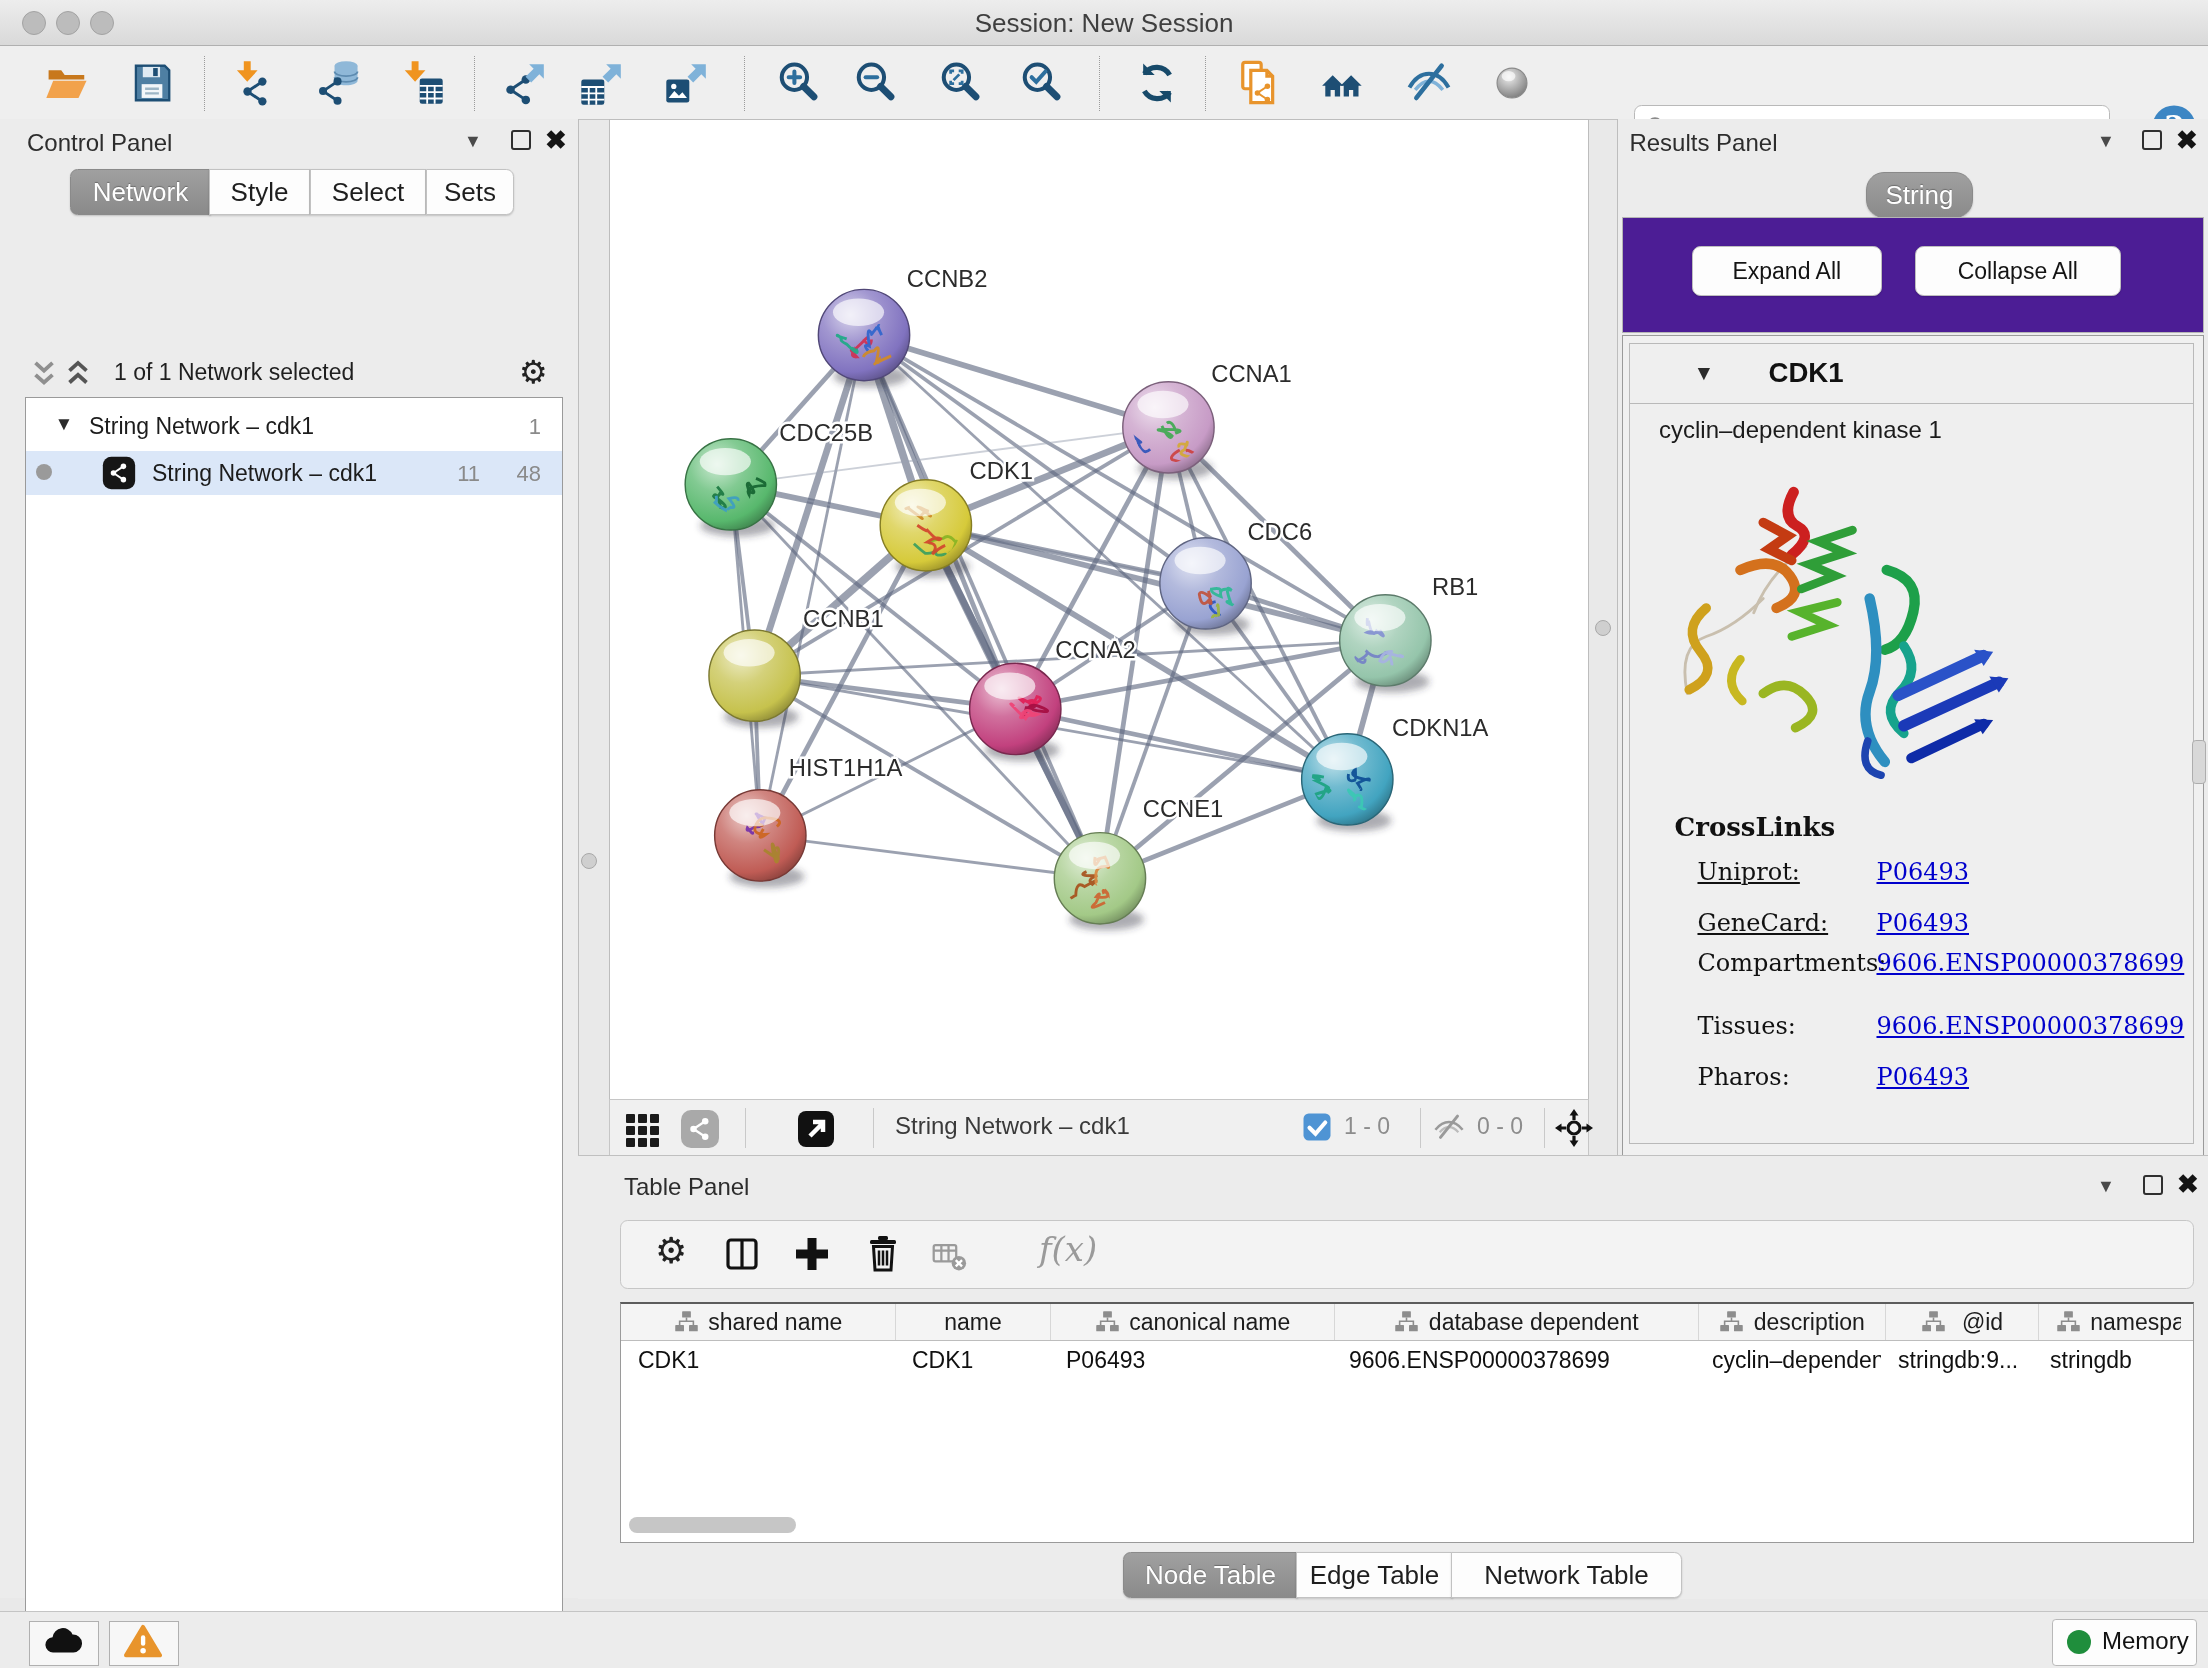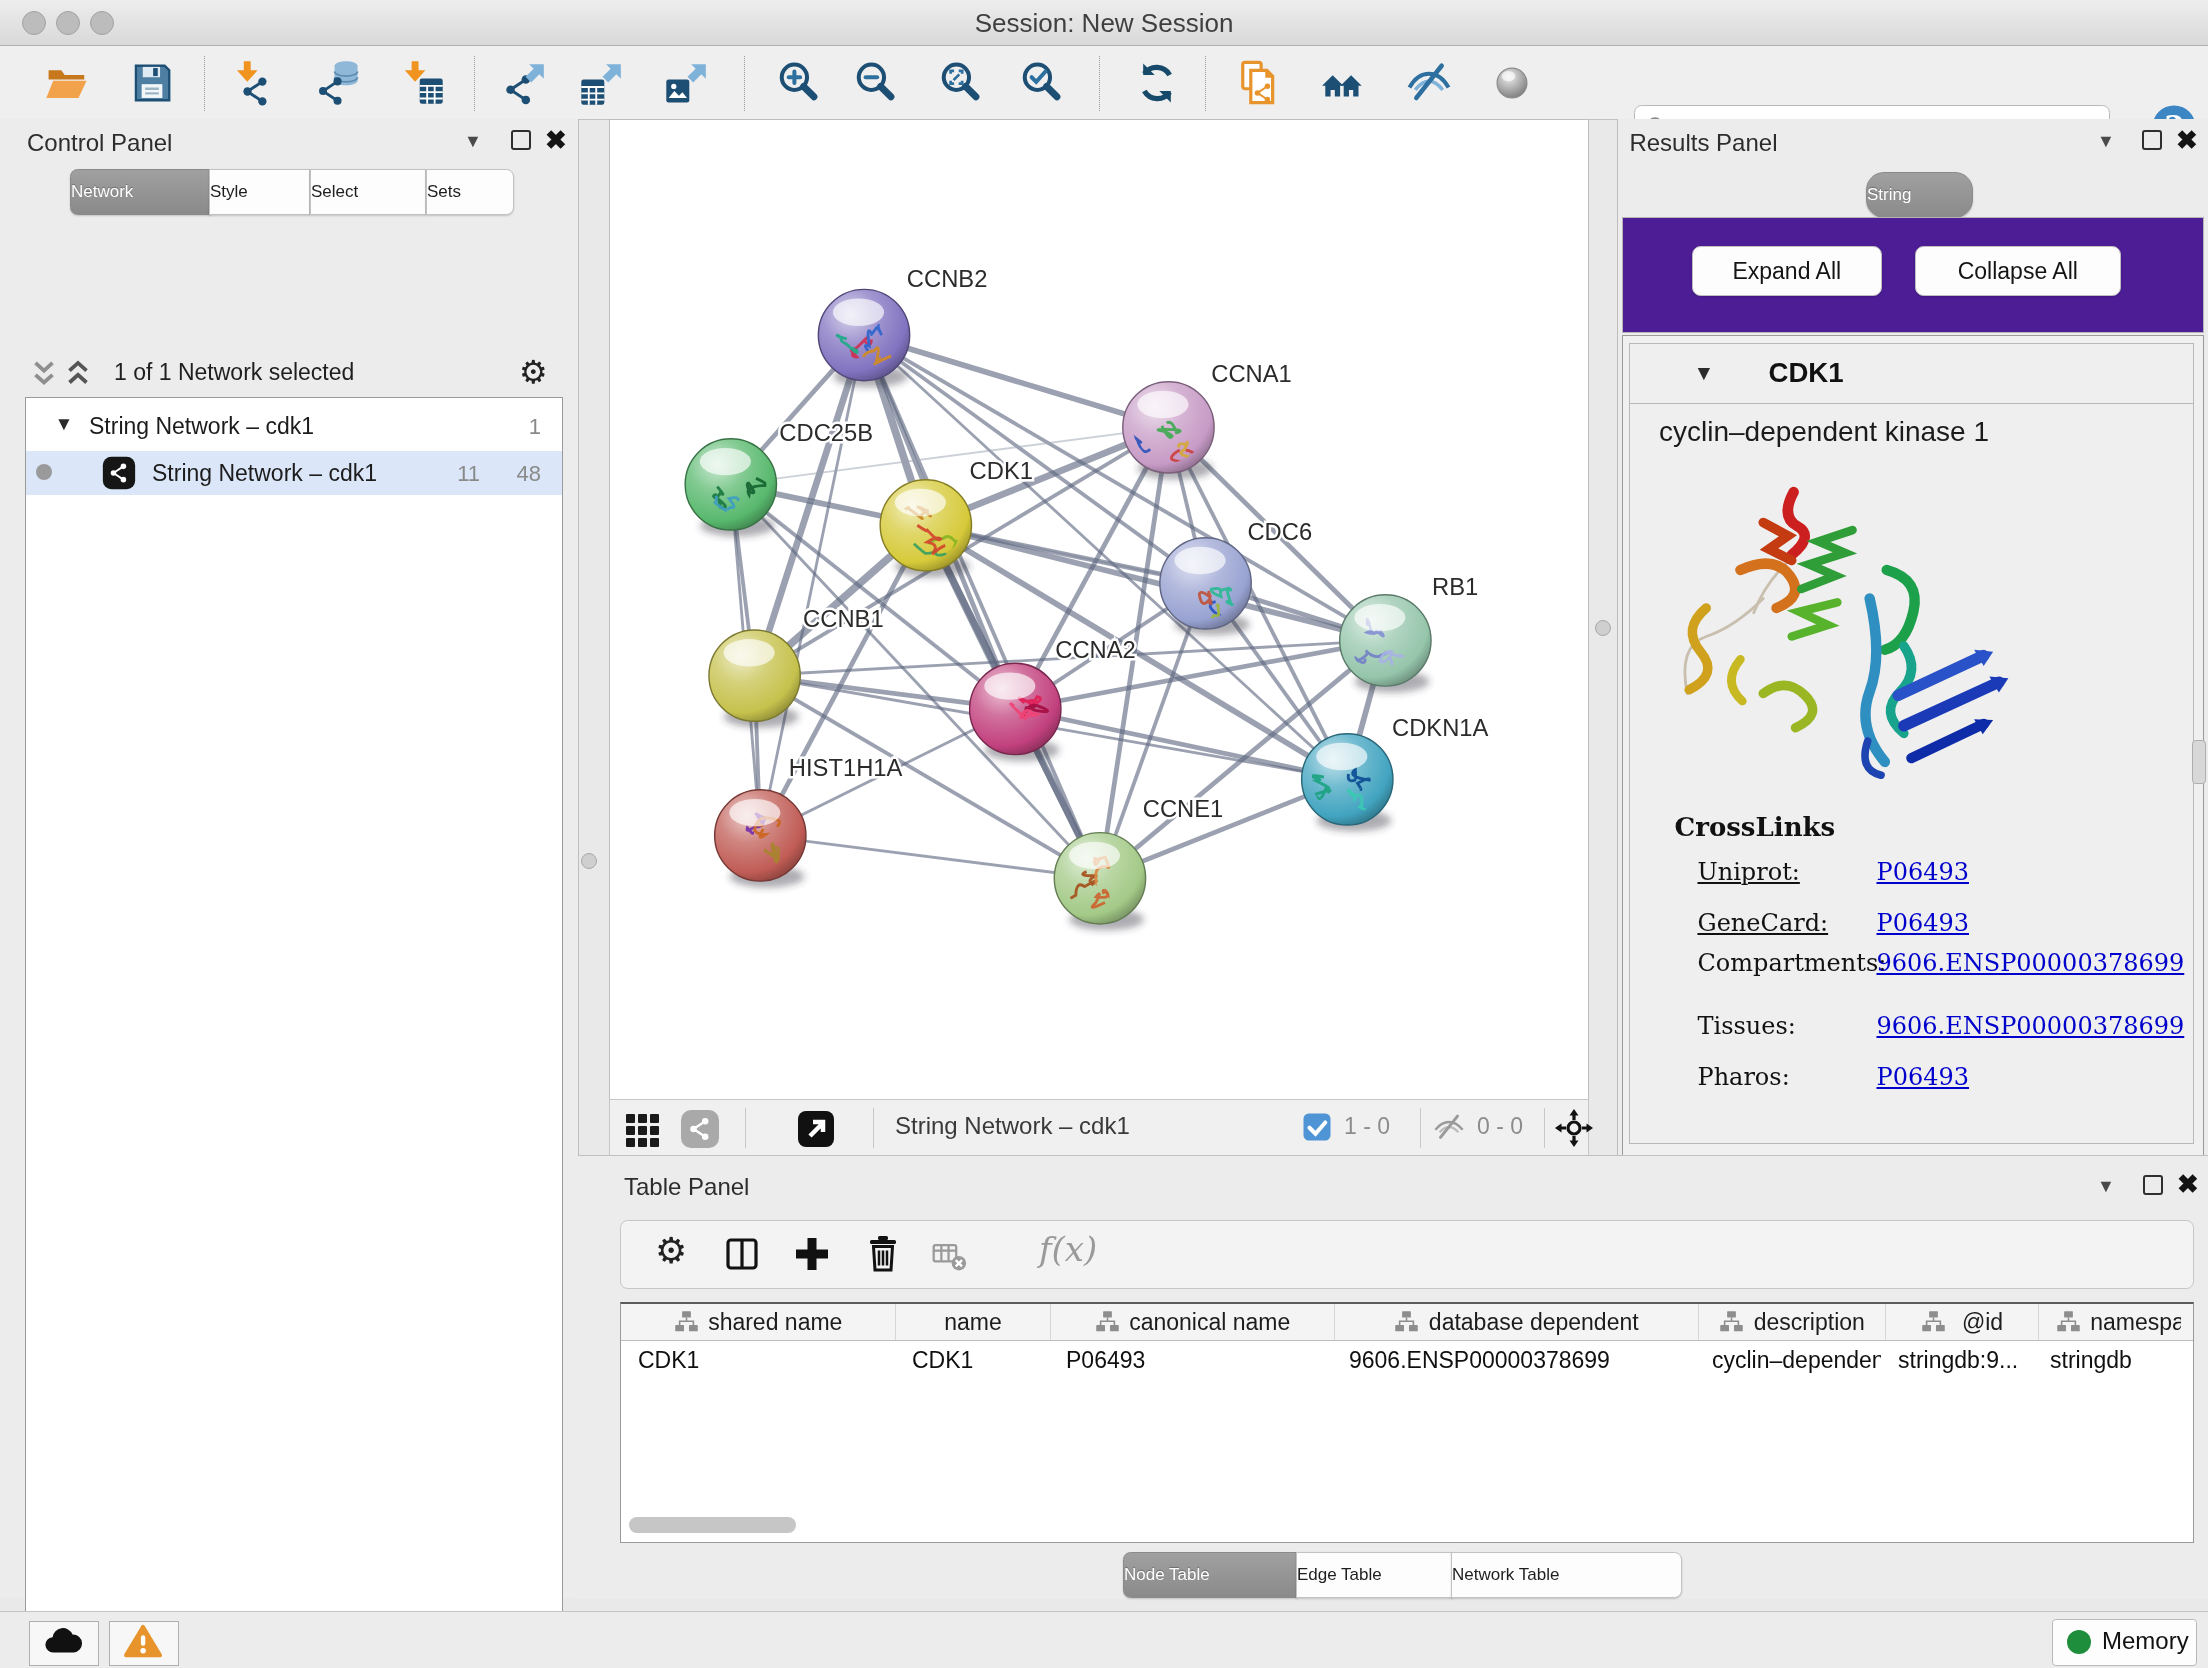--- a/index.html
+++ b/index.html
@@ -27,21 +27,21 @@
   #searchbox input{position:absolute;left:44px;top:2.9px;width:418px;height:34px;
     border:none;outline:none;font-size:23px;background:transparent;}
   #helpbtn{position:absolute;left:2150px;top:57px;width:48px;height:48px;cursor:pointer;}
   
   .panel-title{position:absolute;font-size:24px;color:#2d2d2d;}
   .ph-caret{position:absolute;font-size:18px;color:#4a4a4a;cursor:pointer;}
   .ph-max{position:absolute;width:16px;height:16px;border:2.9px solid #2f2f2f;
     border-radius:2.9px;cursor:pointer;}
   .ph-close{position:absolute;font-size:26px;color:#141414;font-weight:bold;cursor:pointer;line-height:26px;}
   .seg{position:absolute;height:44px;background:#fdfdfd;border:1px solid #c2c2c2;
-    color:#1e1e1e;font-size:17px;text-align:left;line-height:44px;cursor:pointer;
+    color:#1e1e1e;font-size:26px;text-align:center;line-height:44px;cursor:pointer;
     box-shadow:0 1px 1.9px rgba(0,0,0,.18);}
   .seg.sel{background:linear-gradient(#a0a0a0,#8a8a8a);color:#fff;border-color:#8a8a8a;
     text-shadow:0 -1px 1px rgba(0,0,0,.3);}
   
   #control-panel{position:absolute;left:0;top:119px;width:578px;height:1479px;
     background:#ececec;border-right:1px solid #bdbdbd;}
   #cp-tree{position:absolute;left:25px;top:278px;width:536px;height:1303px;
     background:#fff;border:1.9px solid #9a9a9a;}
   .tree-row{position:absolute;left:0;width:100%;height:44px;font-size:23px;color:#1c1c1c;}
   .tree-row.selrow{background:#dbe7f8;}
@@ -69,21 +69,21 @@
   .rp-btn{position:absolute;top:27.6px;height:48px;background:#fdfdfd;
     border:1px solid #bfbfbf;border-radius:8.6px;font-size:23px;color:#141414;
     text-align:center;line-height:48px;cursor:pointer;box-shadow:0 1px 1.9px rgba(0,0,0,.15);}
   #rp-scroll{position:absolute;left:3.8px;top:216px;width:580px;height:845px;
     background:#f0f0f0;border:1px solid #9a9a9a;}
   #rp-card{position:absolute;left:6.7px;top:6.7px;width:563px;height:799px;
     background:#efefef;border:1px solid #b9b9b9;}
   #rp-card-head{position:absolute;left:0;top:0;width:100%;height:59px;
     border-bottom:1px solid #b9b9b9;}
   #rp-protname{position:absolute;left:138px;top:13.3px;font-size:27.6px;font-weight:bold;color:#111;}
-  #rp-desc{position:absolute;left:28.5px;top:72px;font-size:28px;color:#1b1b1b;}
+  #rp-desc{position:absolute;left:28.5px;top:72px;font-size:24px;color:#1b1b1b;}
   #rp-protimg{position:absolute;left:19px;top:112px;width:409px;height:342px;}
   #rp-xlinks{position:absolute;left:0px;top:468px;width:100%;
     font-family:"DejaVu Serif",serif;color:#111;}
   #rp-xlinks .xtitle{position:absolute;left:44px;top:0;font-size:26px;font-weight:bold;}
   .xrow{position:absolute;left:67px;font-size:24px;}
   .xrow a{position:absolute;left:179px;color:#0000cc;text-decoration:underline;white-space:nowrap;cursor:pointer;}
   #rp-handle{position:absolute;left:2192px;top:740px;width:12.4px;height:42px;
     background:#d8d8d8;border:1px solid #adadad;border-radius:3.8px;}
   
   #table-panel{position:absolute;left:578px;top:1155px;width:1630px;height:443px;

